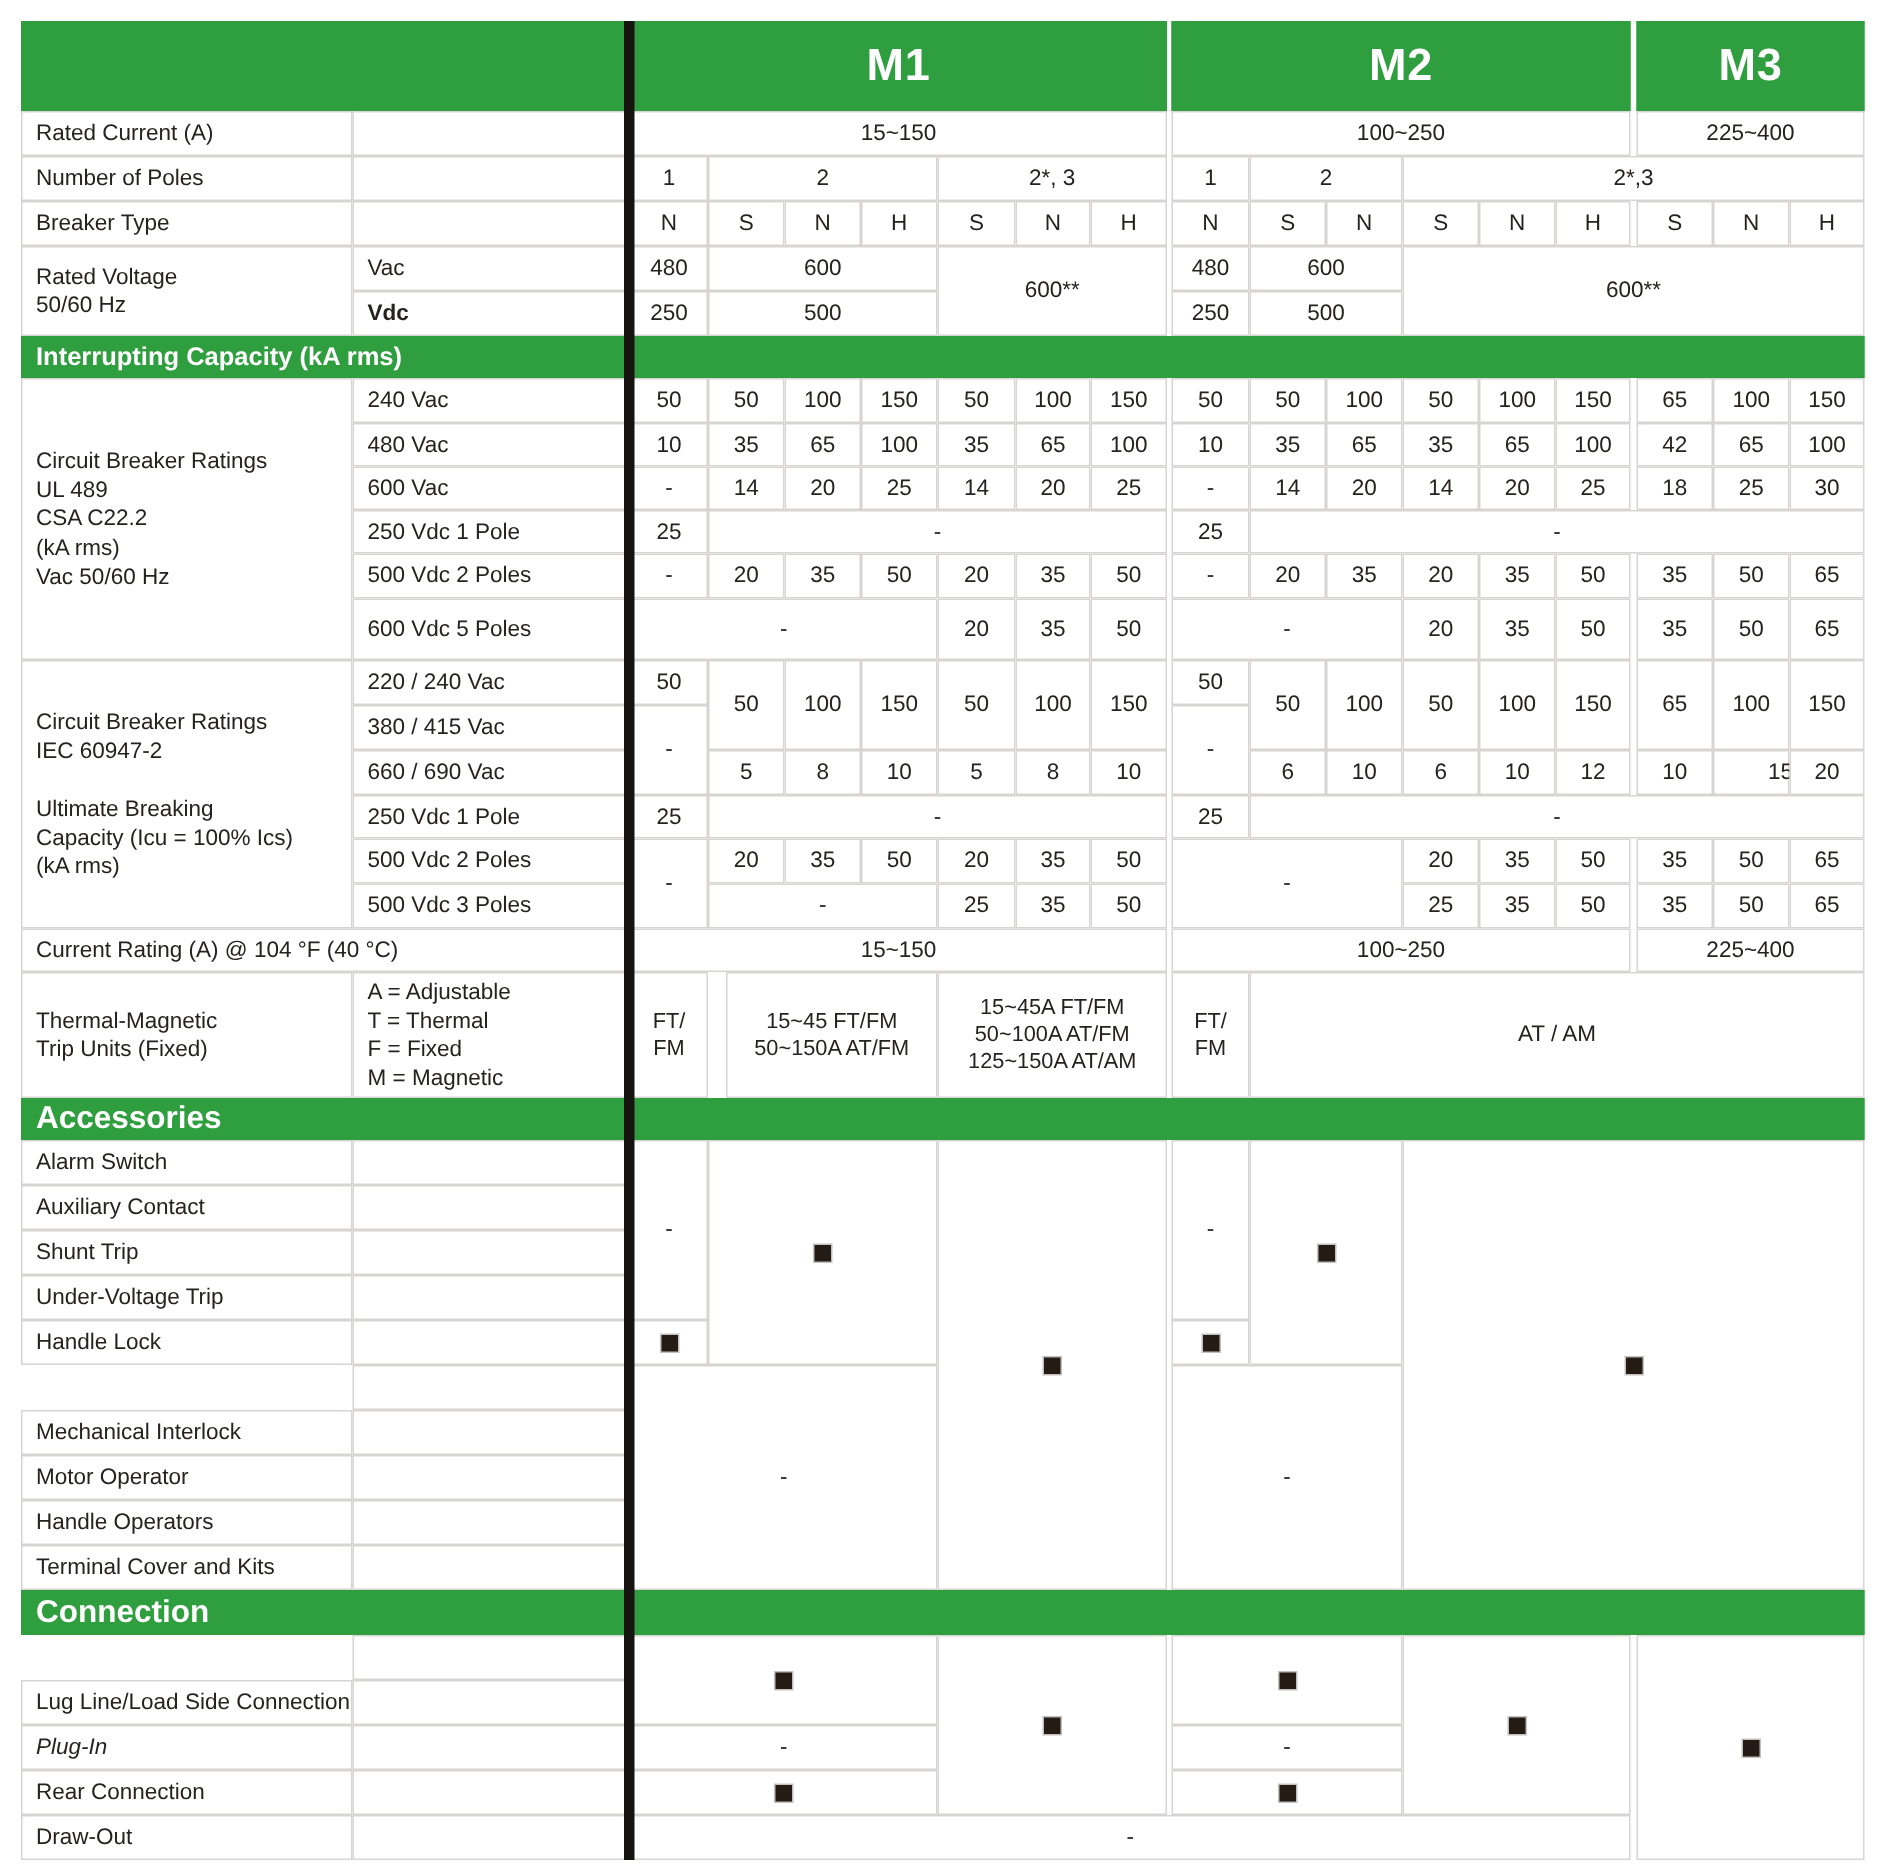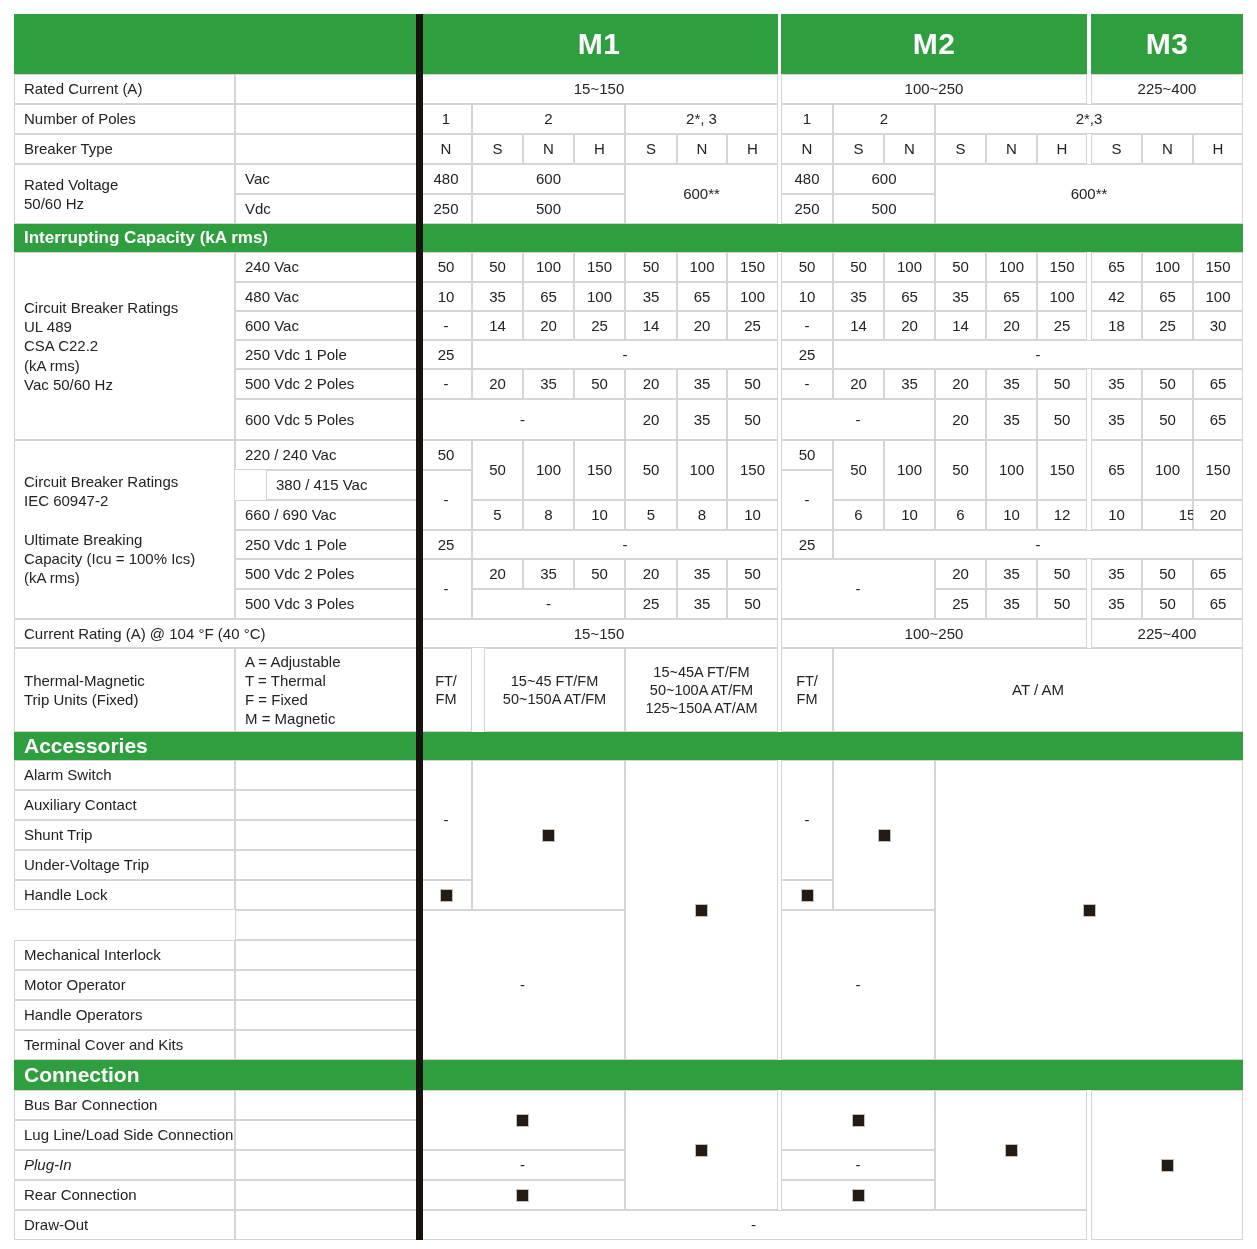--- a/index.html
+++ b/index.html
@@ -70,21 +70,21 @@
       <div class="cell k-val" style="grid-area: 4 / 20 / span 1 / span 1;">H</div>
       <div class="cell k-labml" style="grid-area: 5 / 1 / span 2 / span 1;">Rated Voltage
 50/60 Hz</div>
       <div class="cell k-attr" style="grid-area: 5 / 2 / span 1 / span 1;">Vac</div>
       <div class="cell k-val" style="grid-area: 5 / 3 / span 1 / span 1;">480</div>
       <div class="cell k-val" style="grid-area: 5 / 4 / span 1 / span 3;">600</div>
       <div class="cell k-val" style="grid-area: 5 / 7 / span 2 / span 3;">600**</div>
       <div class="cell k-val" style="grid-area: 5 / 11 / span 1 / span 1;">480</div>
       <div class="cell k-val" style="grid-area: 5 / 12 / span 1 / span 2;">600</div>
       <div class="cell k-val" style="grid-area: 5 / 14 / span 2 / span 7;">600**</div>
-      <div class="cell k-attr" style="grid-area: 6 / 2 / span 1 / span 1;">Vdc</div>
+      <div class="cell k-attr" style="grid-area: 6 / 2 / span 1 / span 1; font-weight: bold;">Vdc</div>
       <div class="cell k-val" style="grid-area: 6 / 3 / span 1 / span 1;">250</div>
       <div class="cell k-val" style="grid-area: 6 / 4 / span 1 / span 3;">500</div>
       <div class="cell k-val" style="grid-area: 6 / 11 / span 1 / span 1;">250</div>
       <div class="cell k-val" style="grid-area: 6 / 12 / span 1 / span 2;">500</div>
       <div class="cell k-band" style="grid-area: 7 / 1 / span 1 / span 20;">Interrupting Capacity (kA rms)</div>
       <div class="cell k-labml" style="grid-area: 8 / 1 / span 6 / span 1;">Circuit Breaker Ratings
 UL 489
 CSA C22.2
 (kA rms)
 Vac 50/60 Hz</div>
@@ -189,21 +189,21 @@
       <div class="cell k-val" style="grid-area: 14 / 9 / span 2 / span 1;">150</div>
       <div class="cell k-val" style="grid-area: 14 / 11 / span 1 / span 1;">50</div>
       <div class="cell k-val" style="grid-area: 14 / 12 / span 2 / span 1;">50</div>
       <div class="cell k-val" style="grid-area: 14 / 13 / span 2 / span 1;">100</div>
       <div class="cell k-val" style="grid-area: 14 / 14 / span 2 / span 1;">50</div>
       <div class="cell k-val" style="grid-area: 14 / 15 / span 2 / span 1;">100</div>
       <div class="cell k-val" style="grid-area: 14 / 16 / span 2 / span 1;">150</div>
       <div class="cell k-val" style="grid-area: 14 / 18 / span 2 / span 1;">65</div>
       <div class="cell k-val" style="grid-area: 14 / 19 / span 2 / span 1;">100</div>
       <div class="cell k-val" style="grid-area: 14 / 20 / span 2 / span 1;">150</div>
-      <div class="cell k-attr" style="grid-area: 15 / 2 / span 1 / span 1; margin-left: 31px;">380 / 415 Vac</div>
+      <div class="cell k-attr" style="grid-area: 15 / 2 / span 1 / span 1;">380 / 415 Vac</div>
       <div class="cell k-dash" style="grid-area: 15 / 3 / span 2 / span 1;">-</div>
       <div class="cell k-dash" style="grid-area: 15 / 11 / span 2 / span 1;">-</div>
       <div class="cell k-attr" style="grid-area: 16 / 2 / span 1 / span 1;">660 / 690 Vac</div>
       <div class="cell k-val" style="grid-area: 16 / 4 / span 1 / span 1;">5</div>
       <div class="cell k-val" style="grid-area: 16 / 5 / span 1 / span 1;">8</div>
       <div class="cell k-val" style="grid-area: 16 / 6 / span 1 / span 1;">10</div>
       <div class="cell k-val" style="grid-area: 16 / 7 / span 1 / span 1;">5</div>
       <div class="cell k-val" style="grid-area: 16 / 8 / span 1 / span 1;">8</div>
       <div class="cell k-val" style="grid-area: 16 / 9 / span 1 / span 1;">10</div>
       <div class="cell k-val" style="grid-area: 16 / 12 / span 1 / span 1;">6</div>
@@ -301,21 +301,20 @@
         <span class="sq"></span>
       </div>
       <div class="cell k-mark" style="grid-area: 23 / 12 / span 5 / span 2;">
         <span class="sq"></span>
       </div>
       <div class="cell k-mark" style="grid-area: 23 / 14 / span 10 / span 7;">
         <span class="sq"></span>
       </div>
       <div class="cell k-dash" style="grid-area: 28 / 11 / span 5 / span 3;">-</div>
       <div class="cell k-band2" style="grid-area: 33 / 1 / span 1 / span 20;">Connection</div>
-      <div class="cell k-lab" style="grid-area: 34 / 1 / span 1 / span 1;">Bus Bar Connection</div>
       <div class="cell k-empty" style="grid-area: 34 / 2 / span 1 / span 1;"></div>
       <div class="cell k-lab" style="grid-area: 35 / 1 / span 1 / span 1;">Lug Line/Load Side Connection</div>
       <div class="cell k-empty" style="grid-area: 35 / 2 / span 1 / span 1;"></div>
       <div class="cell k-lab" style="grid-area: 36 / 1 / span 1 / span 1; font-style: italic;">Plug-In</div>
       <div class="cell k-empty" style="grid-area: 36 / 2 / span 1 / span 1;"></div>
       <div class="cell k-lab" style="grid-area: 37 / 1 / span 1 / span 1;">Rear Connection</div>
       <div class="cell k-empty" style="grid-area: 37 / 2 / span 1 / span 1;"></div>
       <div class="cell k-lab" style="grid-area: 38 / 1 / span 1 / span 1;">Draw-Out</div>
       <div class="cell k-empty" style="grid-area: 38 / 2 / span 1 / span 1;"></div>
       <div class="cell k-mark" style="grid-area: 34 / 3 / span 2 / span 4;">

